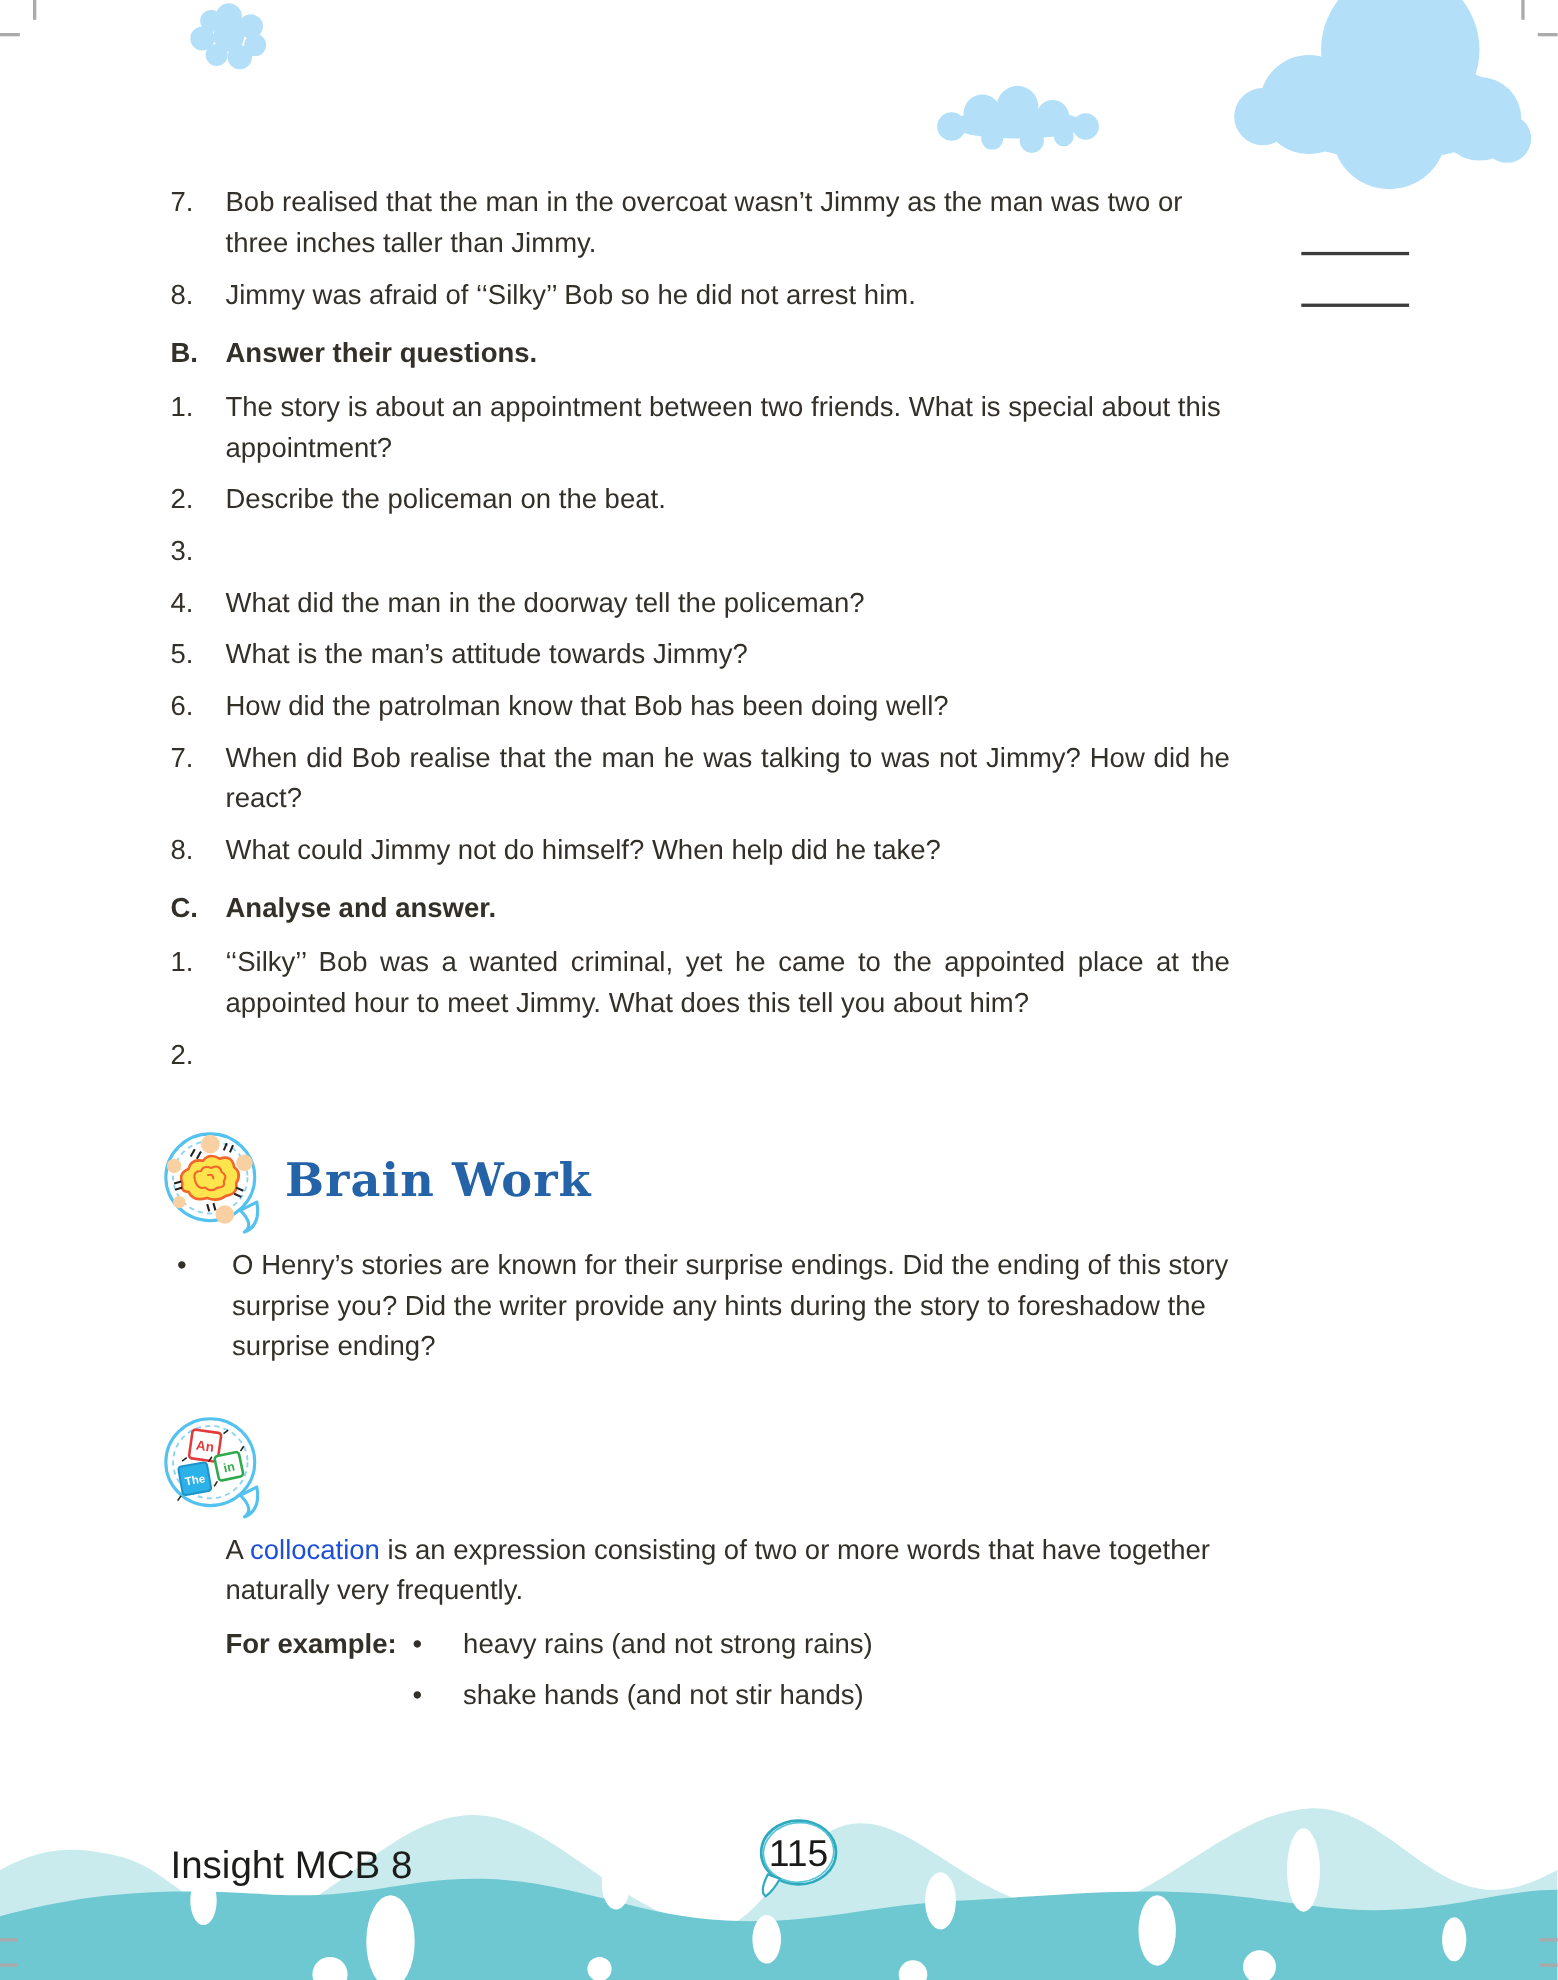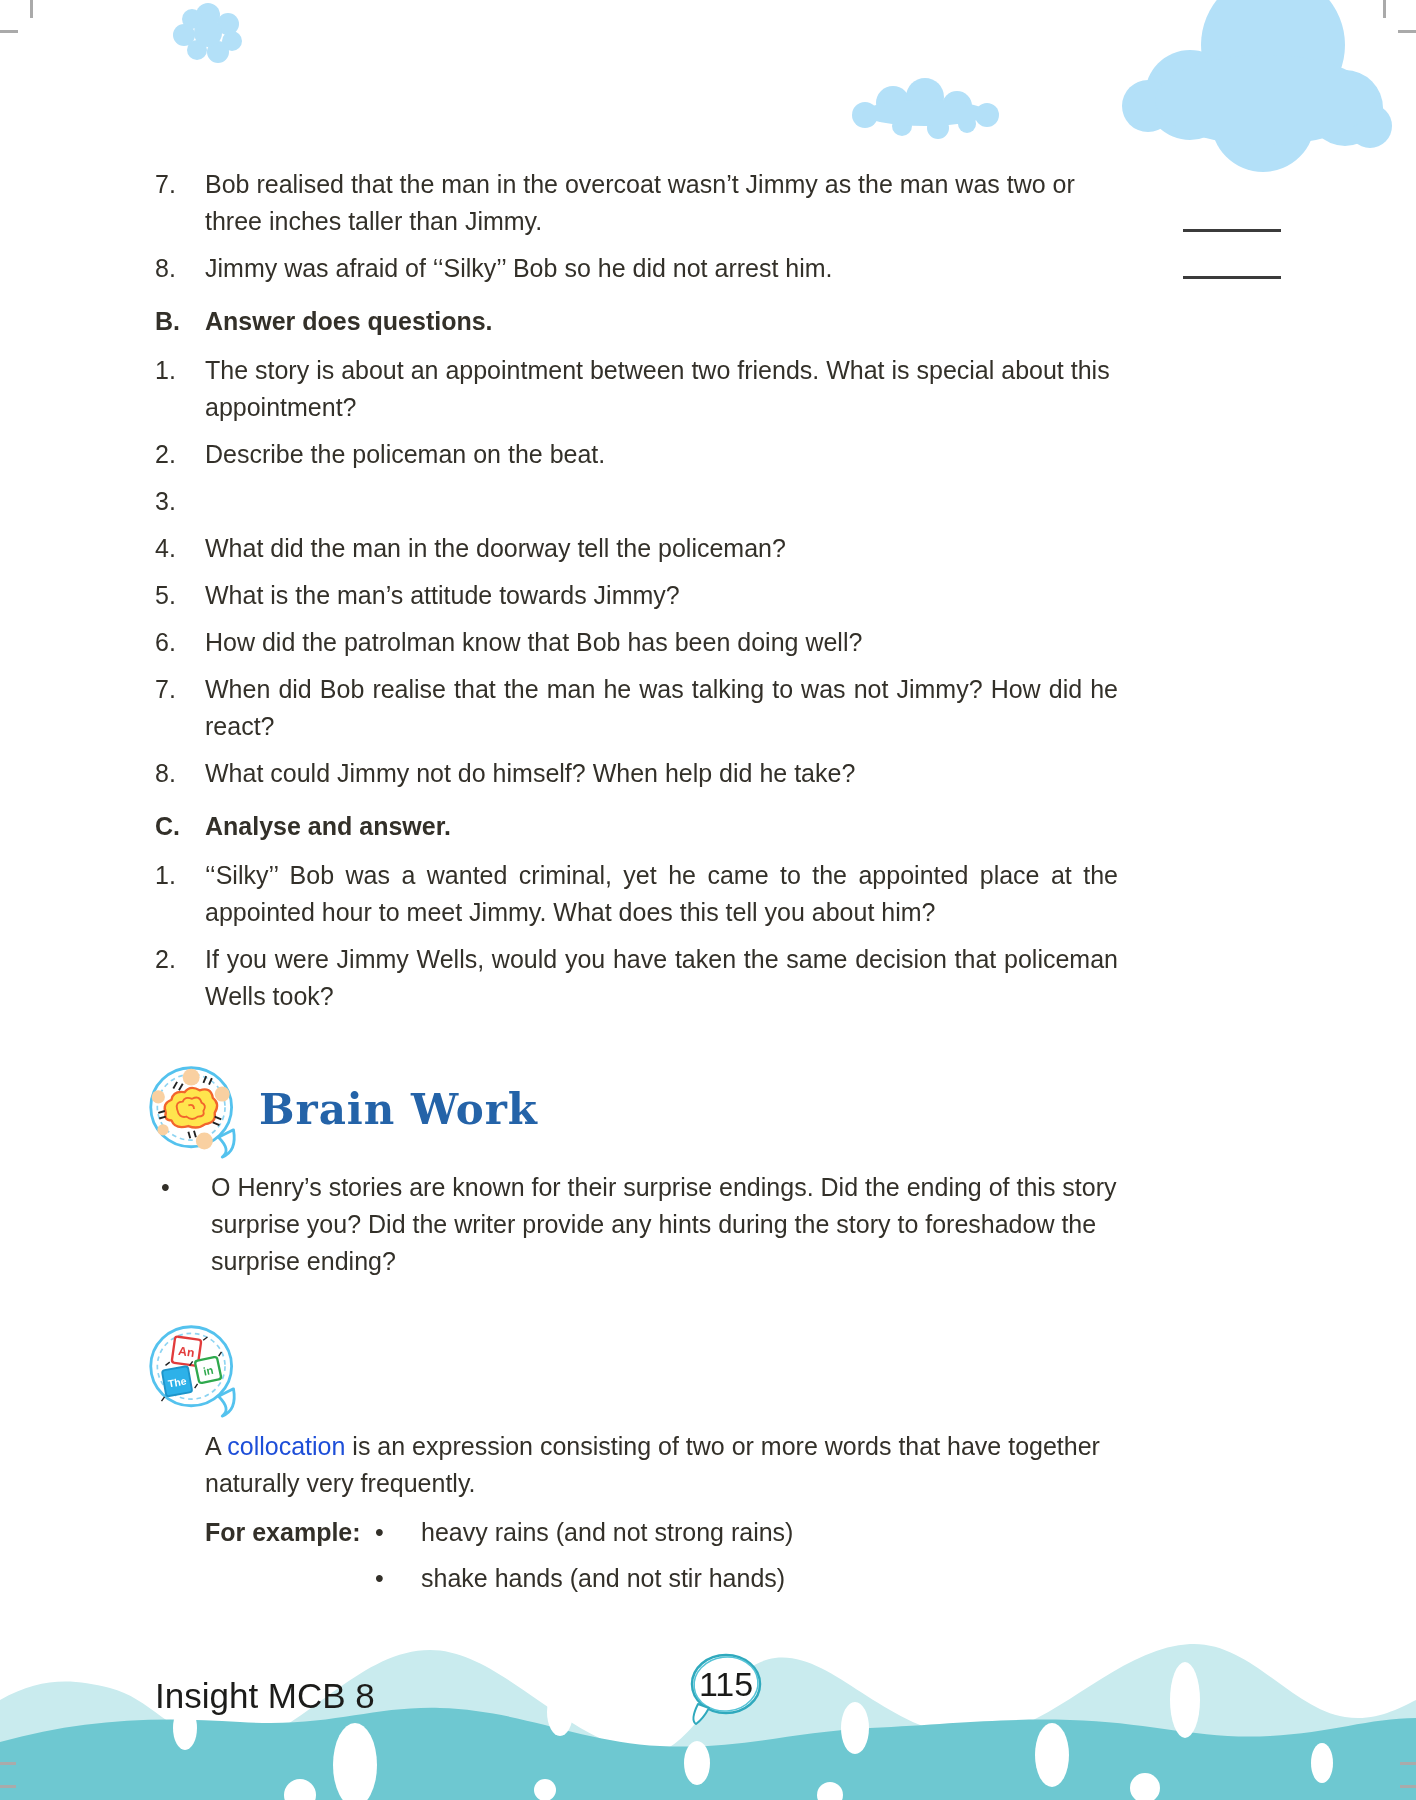--- a/index.html
+++ b/index.html
@@ -95,21 +95,21 @@
     <span class="answer-blank"></span>
   </div>
   <div class="q-row">
     <div class="q-num">8.</div>
     <div class="q-text">Jimmy was afraid of ‘‘Silky’’ Bob so he did not arrest him.</div>
     <span class="answer-blank"></span>
   </div>
 
   <div class="sec-row">
     <div class="q-num">B.</div>
-    <div>Answer does questions.</div>
+    <div>Answer their questions.</div>
   </div>
   <div class="q-row">
     <div class="q-num">1.</div>
     <div class="q-text">The story is about an appointment between two friends. What is special about this appointment?</div>
   </div>
   <div class="q-row">
     <div class="q-num">2.</div>
     <div class="q-text">Describe the policeman on the beat.</div>
   </div>
   <div class="q-row">
@@ -139,21 +139,20 @@
   <div class="sec-row">
     <div class="q-num">C.</div>
     <div>Analyse and answer.</div>
   </div>
   <div class="q-row">
     <div class="q-num">1.</div>
     <div class="q-text justify">‘‘Silky’’ Bob was a wanted criminal, yet he came to the appointed place at the appointed hour to meet Jimmy. What does this tell you about him?</div>
   </div>
   <div class="q-row">
     <div class="q-num">2.</div>
-    <div class="q-text justify">If you were Jimmy Wells, would you have taken the same decision that policeman Wells took?</div>
   </div>
 
   <div class="feature brain">
     <svg class="feature-icon" viewBox="0 0 100 100">
       <ellipse cx="47" cy="46" rx="43" ry="42" fill="#ffffff" stroke="#54c2ee" stroke-width="3"></ellipse>
       <path d="M76,78 Q90,92 80,99 Q96,93 92,70 Z" fill="#ffffff" stroke="#54c2ee" stroke-width="3" stroke-linejoin="round"></path>
       <ellipse cx="47" cy="46" rx="36" ry="35" fill="none" stroke="#8ed4f2" stroke-width="1.8" stroke-dasharray="5 4"></ellipse>
       <g fill="#f9d0a1">
         <circle cx="47" cy="14" r="9"></circle>
           <circle cx="12" cy="35" r="7"></circle>

